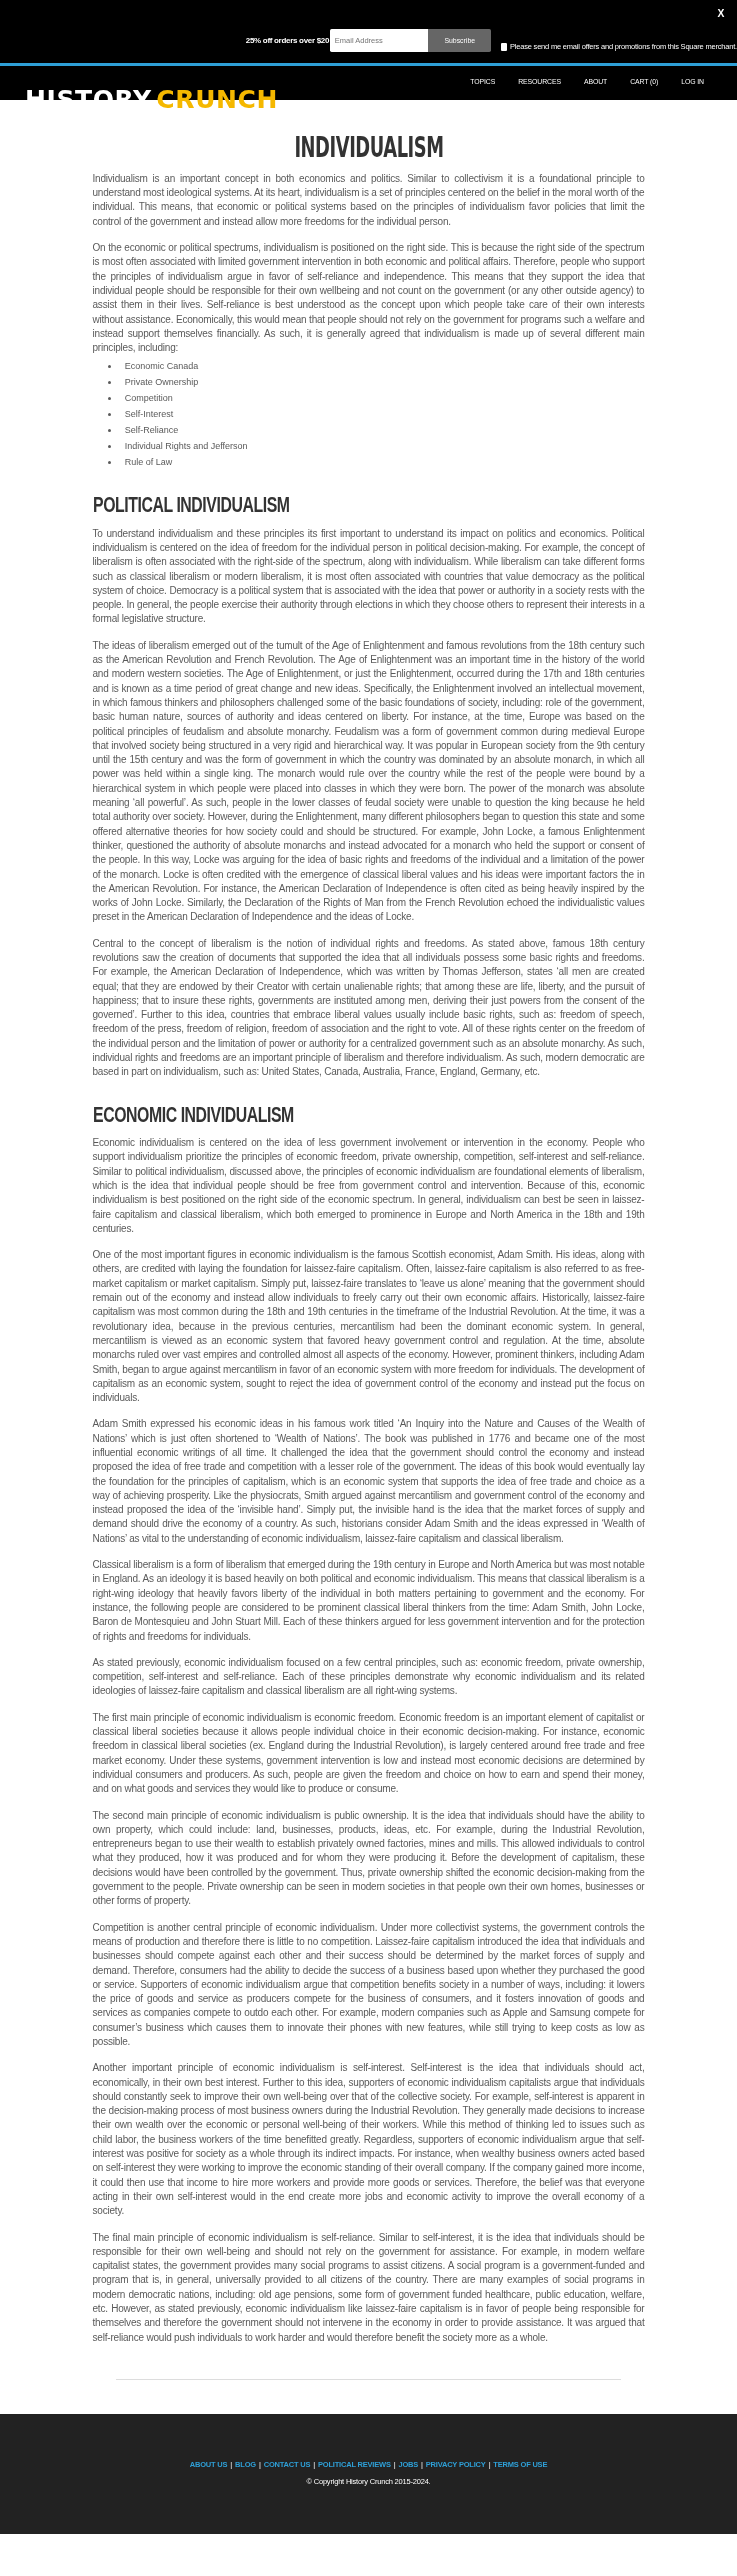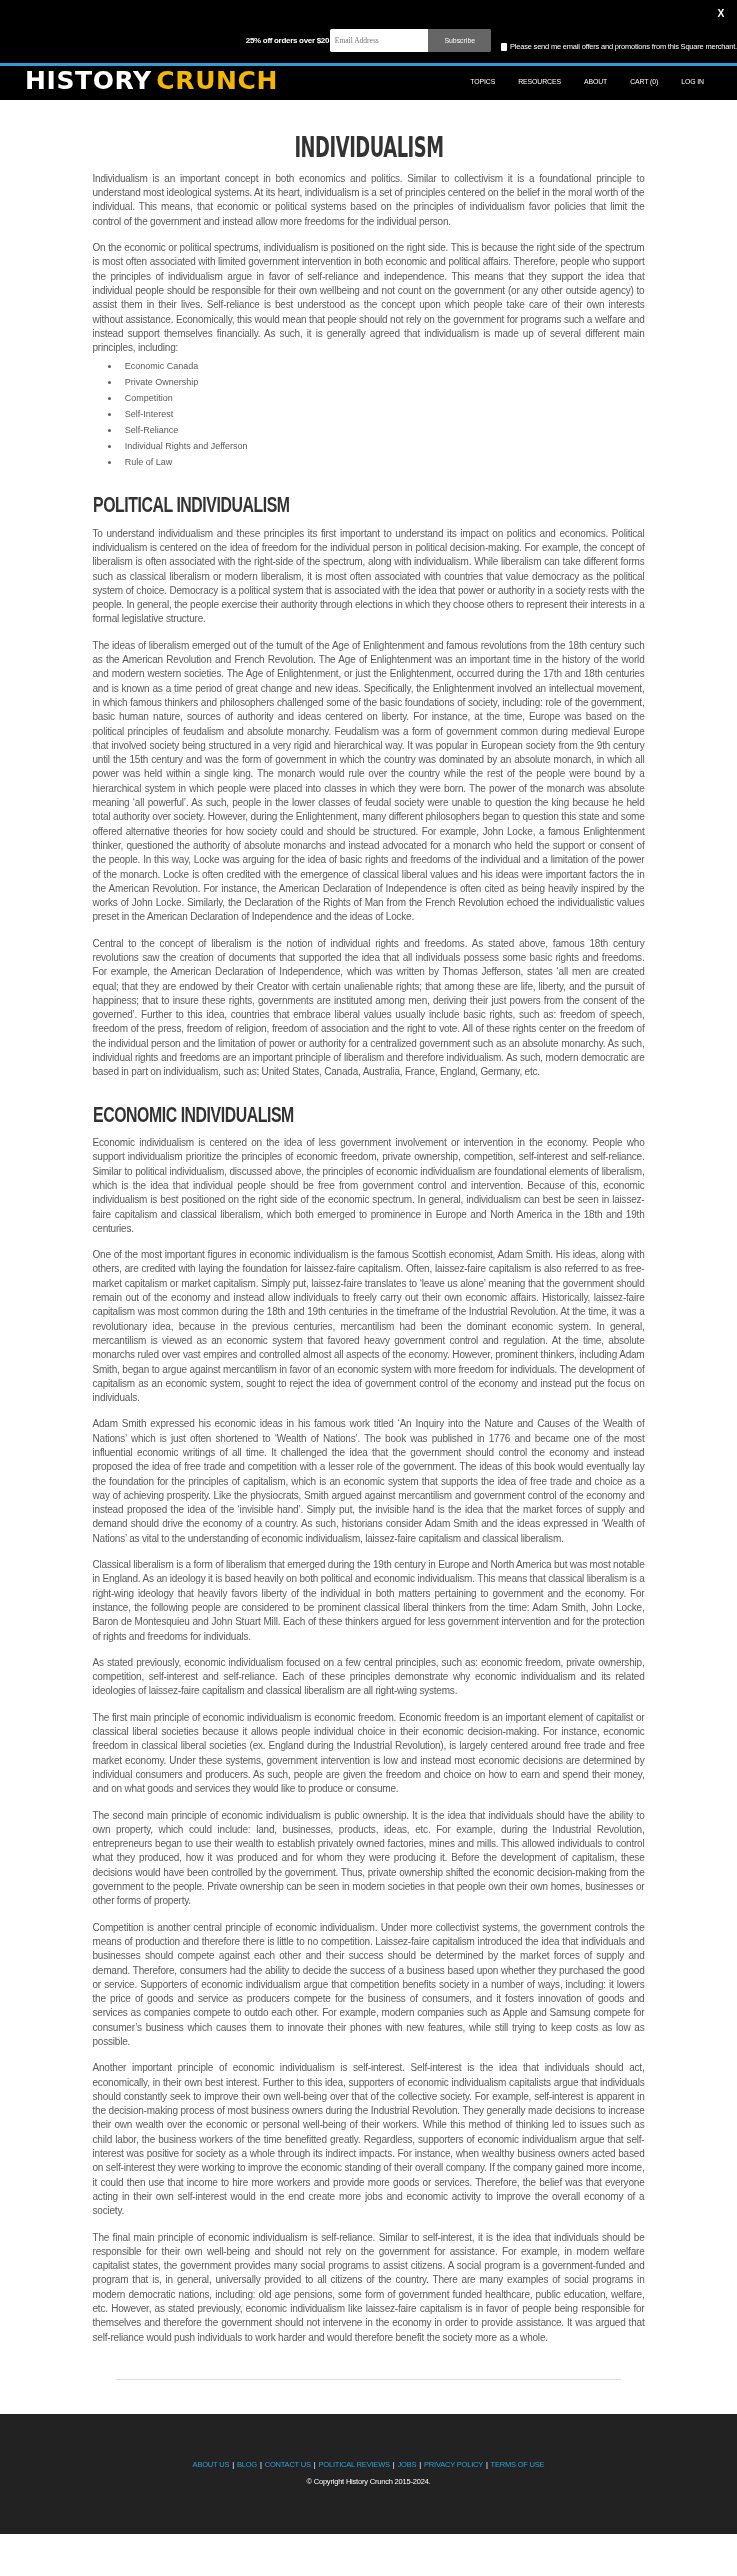--- a/index.html
+++ b/index.html
@@ -13,50 +13,50 @@
   .promo-input { width: 48px; height: 23px; border: none; border-radius: 1.7px 0 0 1.7px; background: #fff; padding: 0 4.6px; font-size: 7.5px; color: #999; font-family: "Liberation Sans", sans-serif; width: 48px; }
   .promo-sub { width: 26px; height: 23px; background: #666; color: #fff; border: none; border-radius: 0 1.7px 1.7px 0; font-size: 6.9px; font-family: "Liberation Sans", sans-serif; }
   .promo-check-row { position: absolute; top: 42px; left: 0; width: 100%; display: flex; justify-content: flex-end; align-items: center; color: #fff; font-size: 7.5px; letter-spacing: -0.2px; }
   .promo-check { width: 5.7px; height: 8px; background: #fff; border-radius: 1.1px; margin-right: 3.4px; display: inline-block; }
   .promo-close { position: absolute; right: 12.6px; top: 8px; color: #fff; font-size: 10.3px; font-weight: bold; cursor: pointer; }
 
   .accent-line { height: 2.9px; background: #2e9fd6; }
 
   
   .header { background: #000; height: 34px; position: relative; }
-  .logo { position: absolute; left: 25px; top: 0; font-family: "DejaVu Sans", sans-serif; font-weight: bold; font-size: 25px; letter-spacing: 0.6px; line-height: 30px; }
+  .logo { position: absolute; left: 25px; top: 19px; font-family: "DejaVu Sans", sans-serif; font-weight: bold; font-size: 25px; letter-spacing: 0.6px; line-height: 30px; }
   .logo .hist { color: #fff; }
   .logo .crunch { color: #f5b800; margin-left: 4.6px; }
   .nav { position: absolute; right: 33px; top: 12px; display: flex; gap: 23px; }
   .nav a { color: #fff; font-size: 6.9px; letter-spacing: -0.1px; text-decoration: none; font-family: "Liberation Sans Narrow", "Liberation Sans", sans-serif; }
 
   
   .main { width: 552px; margin: 16px auto; padding-top: 16px; }
   .page-title { text-align: center; font-family: "Liberation Sans Narrow", "DejaVu Sans Condensed", "Liberation Sans", sans-serif; font-weight: bold; font-size: 27.6px; color: #333; letter-spacing: -0.6px; transform: scaleX(0.72); line-height: 32px; margin-bottom: 8px; }
   .section-title { font-family: "Liberation Sans Narrow", "Liberation Sans", sans-serif; font-weight: bold; font-size: 22px; color: #333; letter-spacing: -0.6px; transform: scaleX(0.72); transform-origin: left center; line-height: 26.4px; margin: 22px 0 8px; }
   p.body { font-size: 10px; line-height: 14.3px; text-align: justify; letter-spacing: -0.2px; margin-bottom: 12px; color: #5a5a5a; font-family: "Liberation Sans Narrow", "Liberation Sans", sans-serif; }
   ul.principles { margin: -9.2px 0 5.7px 27.6px; list-style: disc; }
   ul.principles li { font-size: 9px; line-height: 16px; color: #5a5a5a; padding-left: 4.6px; }
 
   .divider { width: 505px; height: 0.6px; background: #ddd; margin: 34px auto 34px; }
 
   
   .footer { background: #222; height: 120px; text-align: center; padding-top: 46px; }
   .footer-links { font-size: 7.5px; letter-spacing: -0.2px; }
-  .footer-links a { color: #2e9fd6; text-decoration: none; font-weight: normal; }
+  .footer-links a { color: #2e9fd6; text-decoration: none; font-weight: bold; }
   .footer-links .sep { color: #fff; margin: 0 1.1px; }
   .copyright { color: #fff; font-size: 7.5px; margin-top: 8px; letter-spacing: -0.2px; }
 </style>
 </head>
 <body>
 
 <div class="promo">
   <div class="promo-row">
     <span class="promo-text">25% off orders over $20</span>
-    <input class="promo-input" style="width: 98px; height: 23px; border-radius: 1.7px 0px 0px 1.7px; font-family: Liberation Serif, serif;" type="text" placeholder="Email Address">
+    <input class="promo-input" style="width: 98px; height: 23px; border-radius: 1.7px 0px 0px 1.7px;" type="text" placeholder="Email Address">
     <button class="promo-sub" style="width:63px;">Subscribe</button>
   </div>
   <div class="promo-check-row">
     <span class="promo-check"></span>
     <span>Please send me email offers and promotions from this Square merchant.</span>
   </div>
   <span class="promo-close">X</span>
 </div>
 <div class="accent-line"></div>
 

